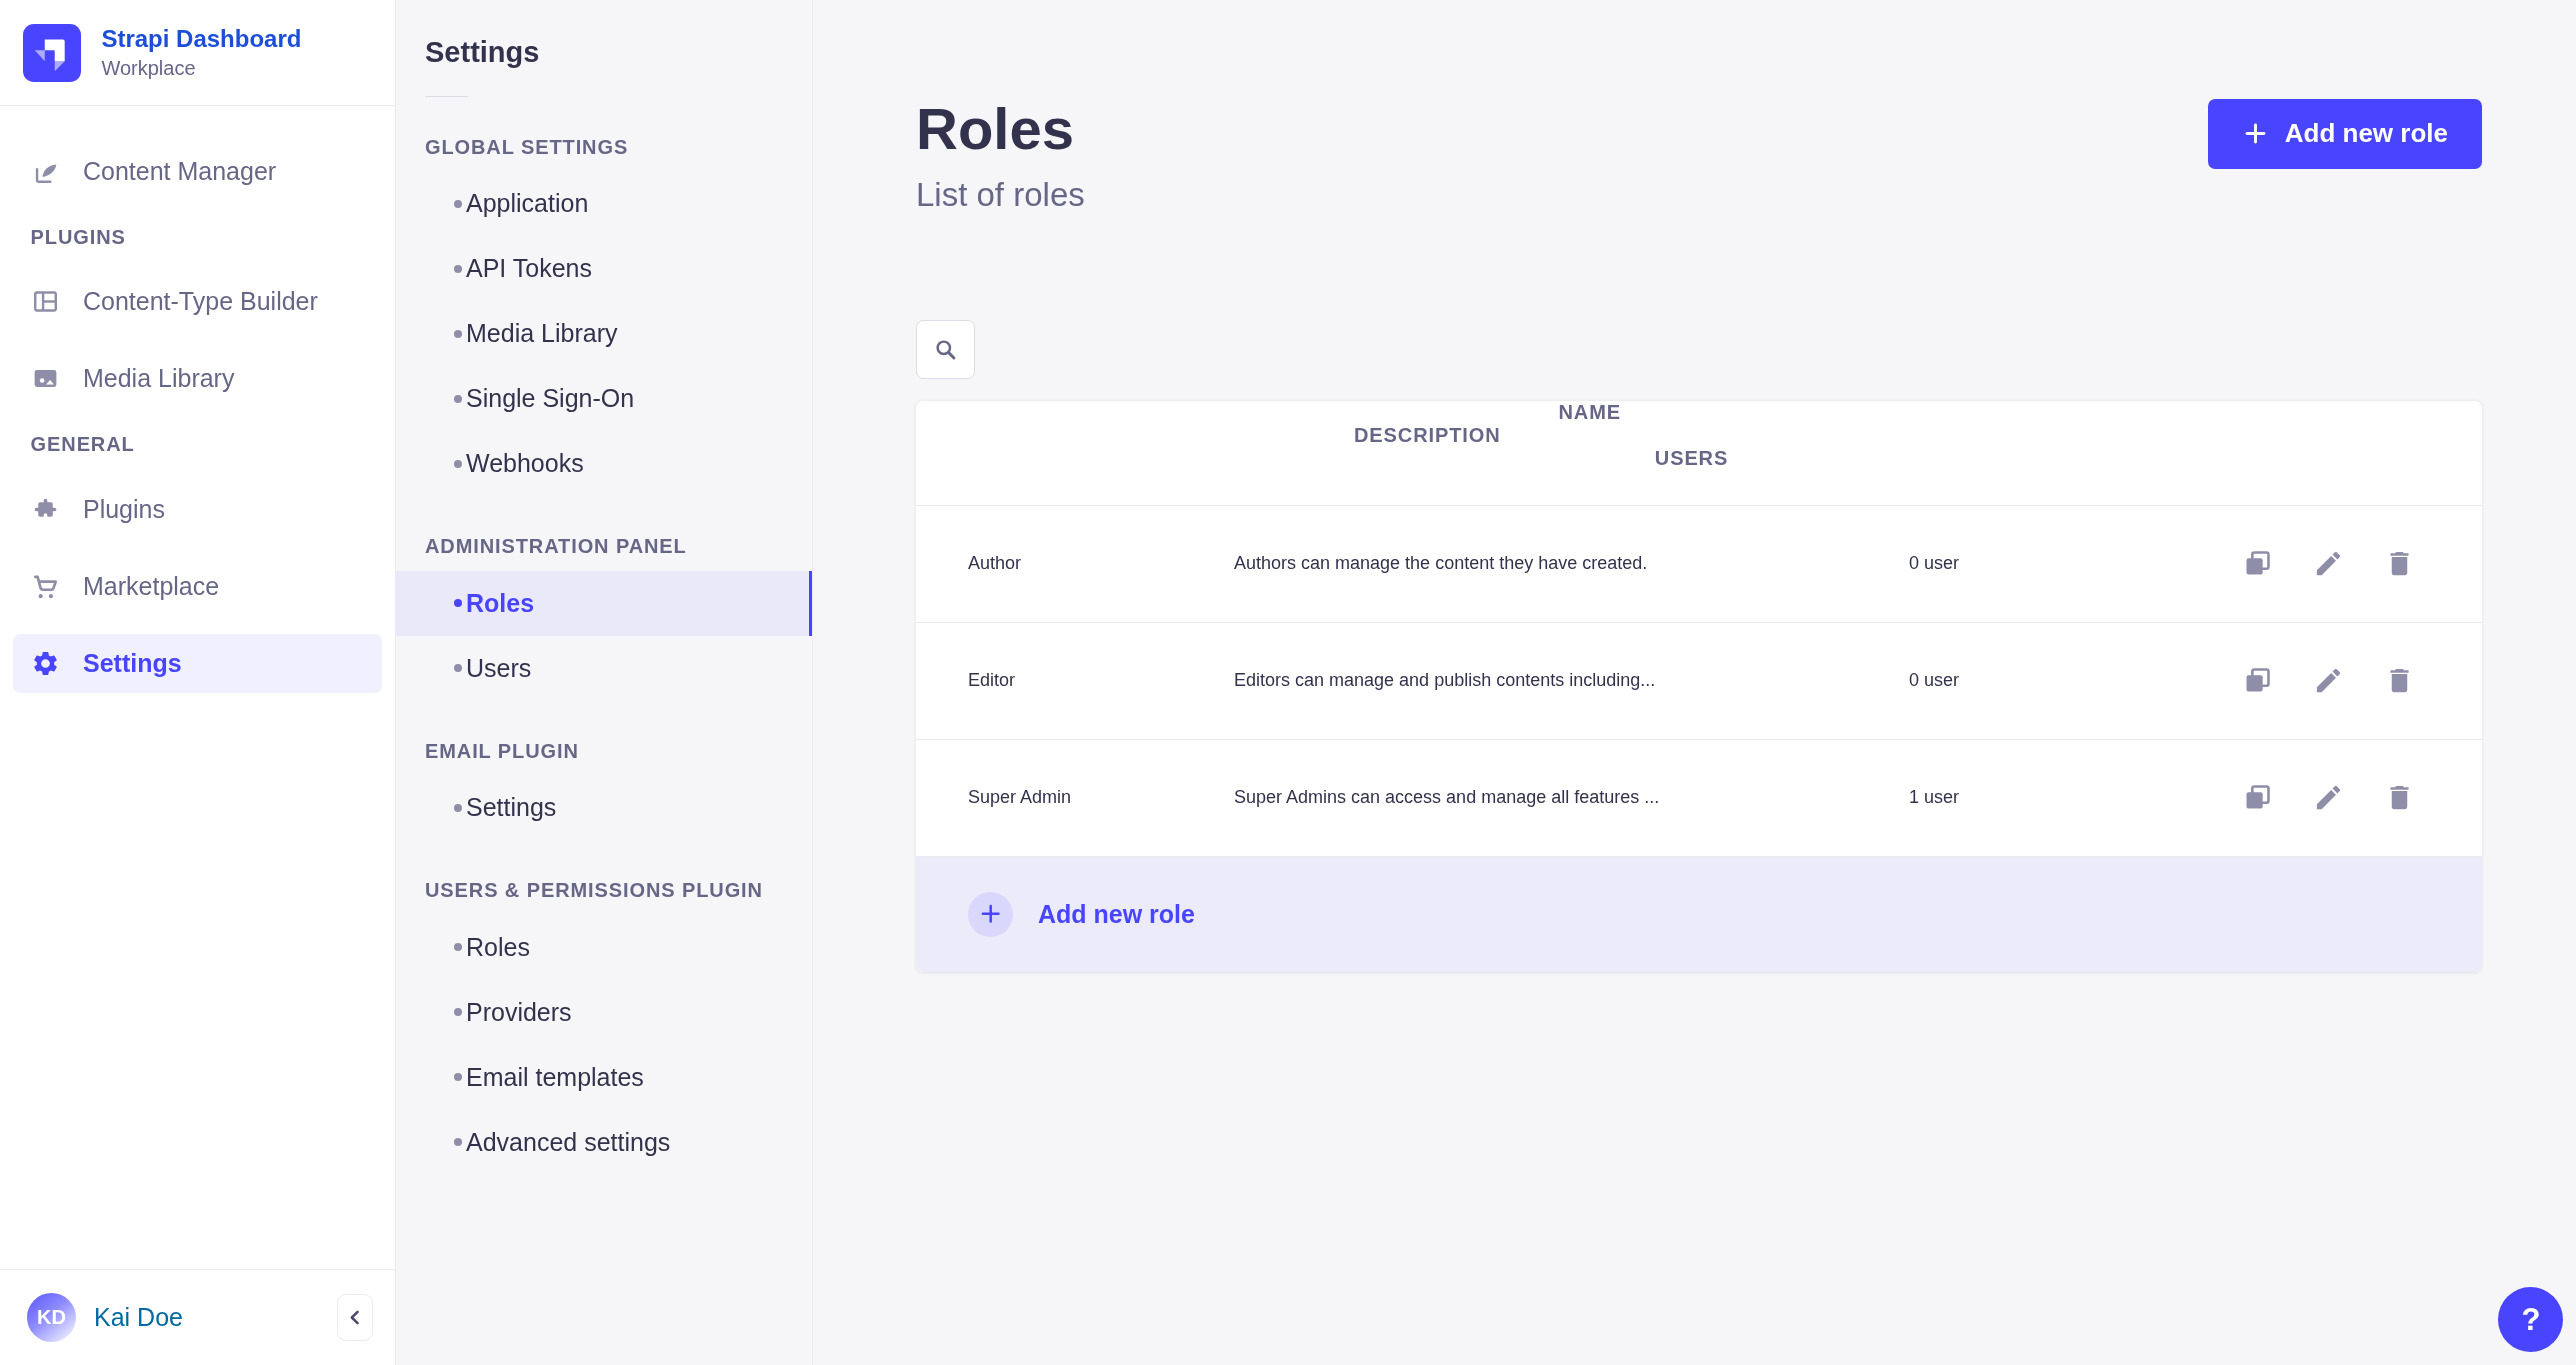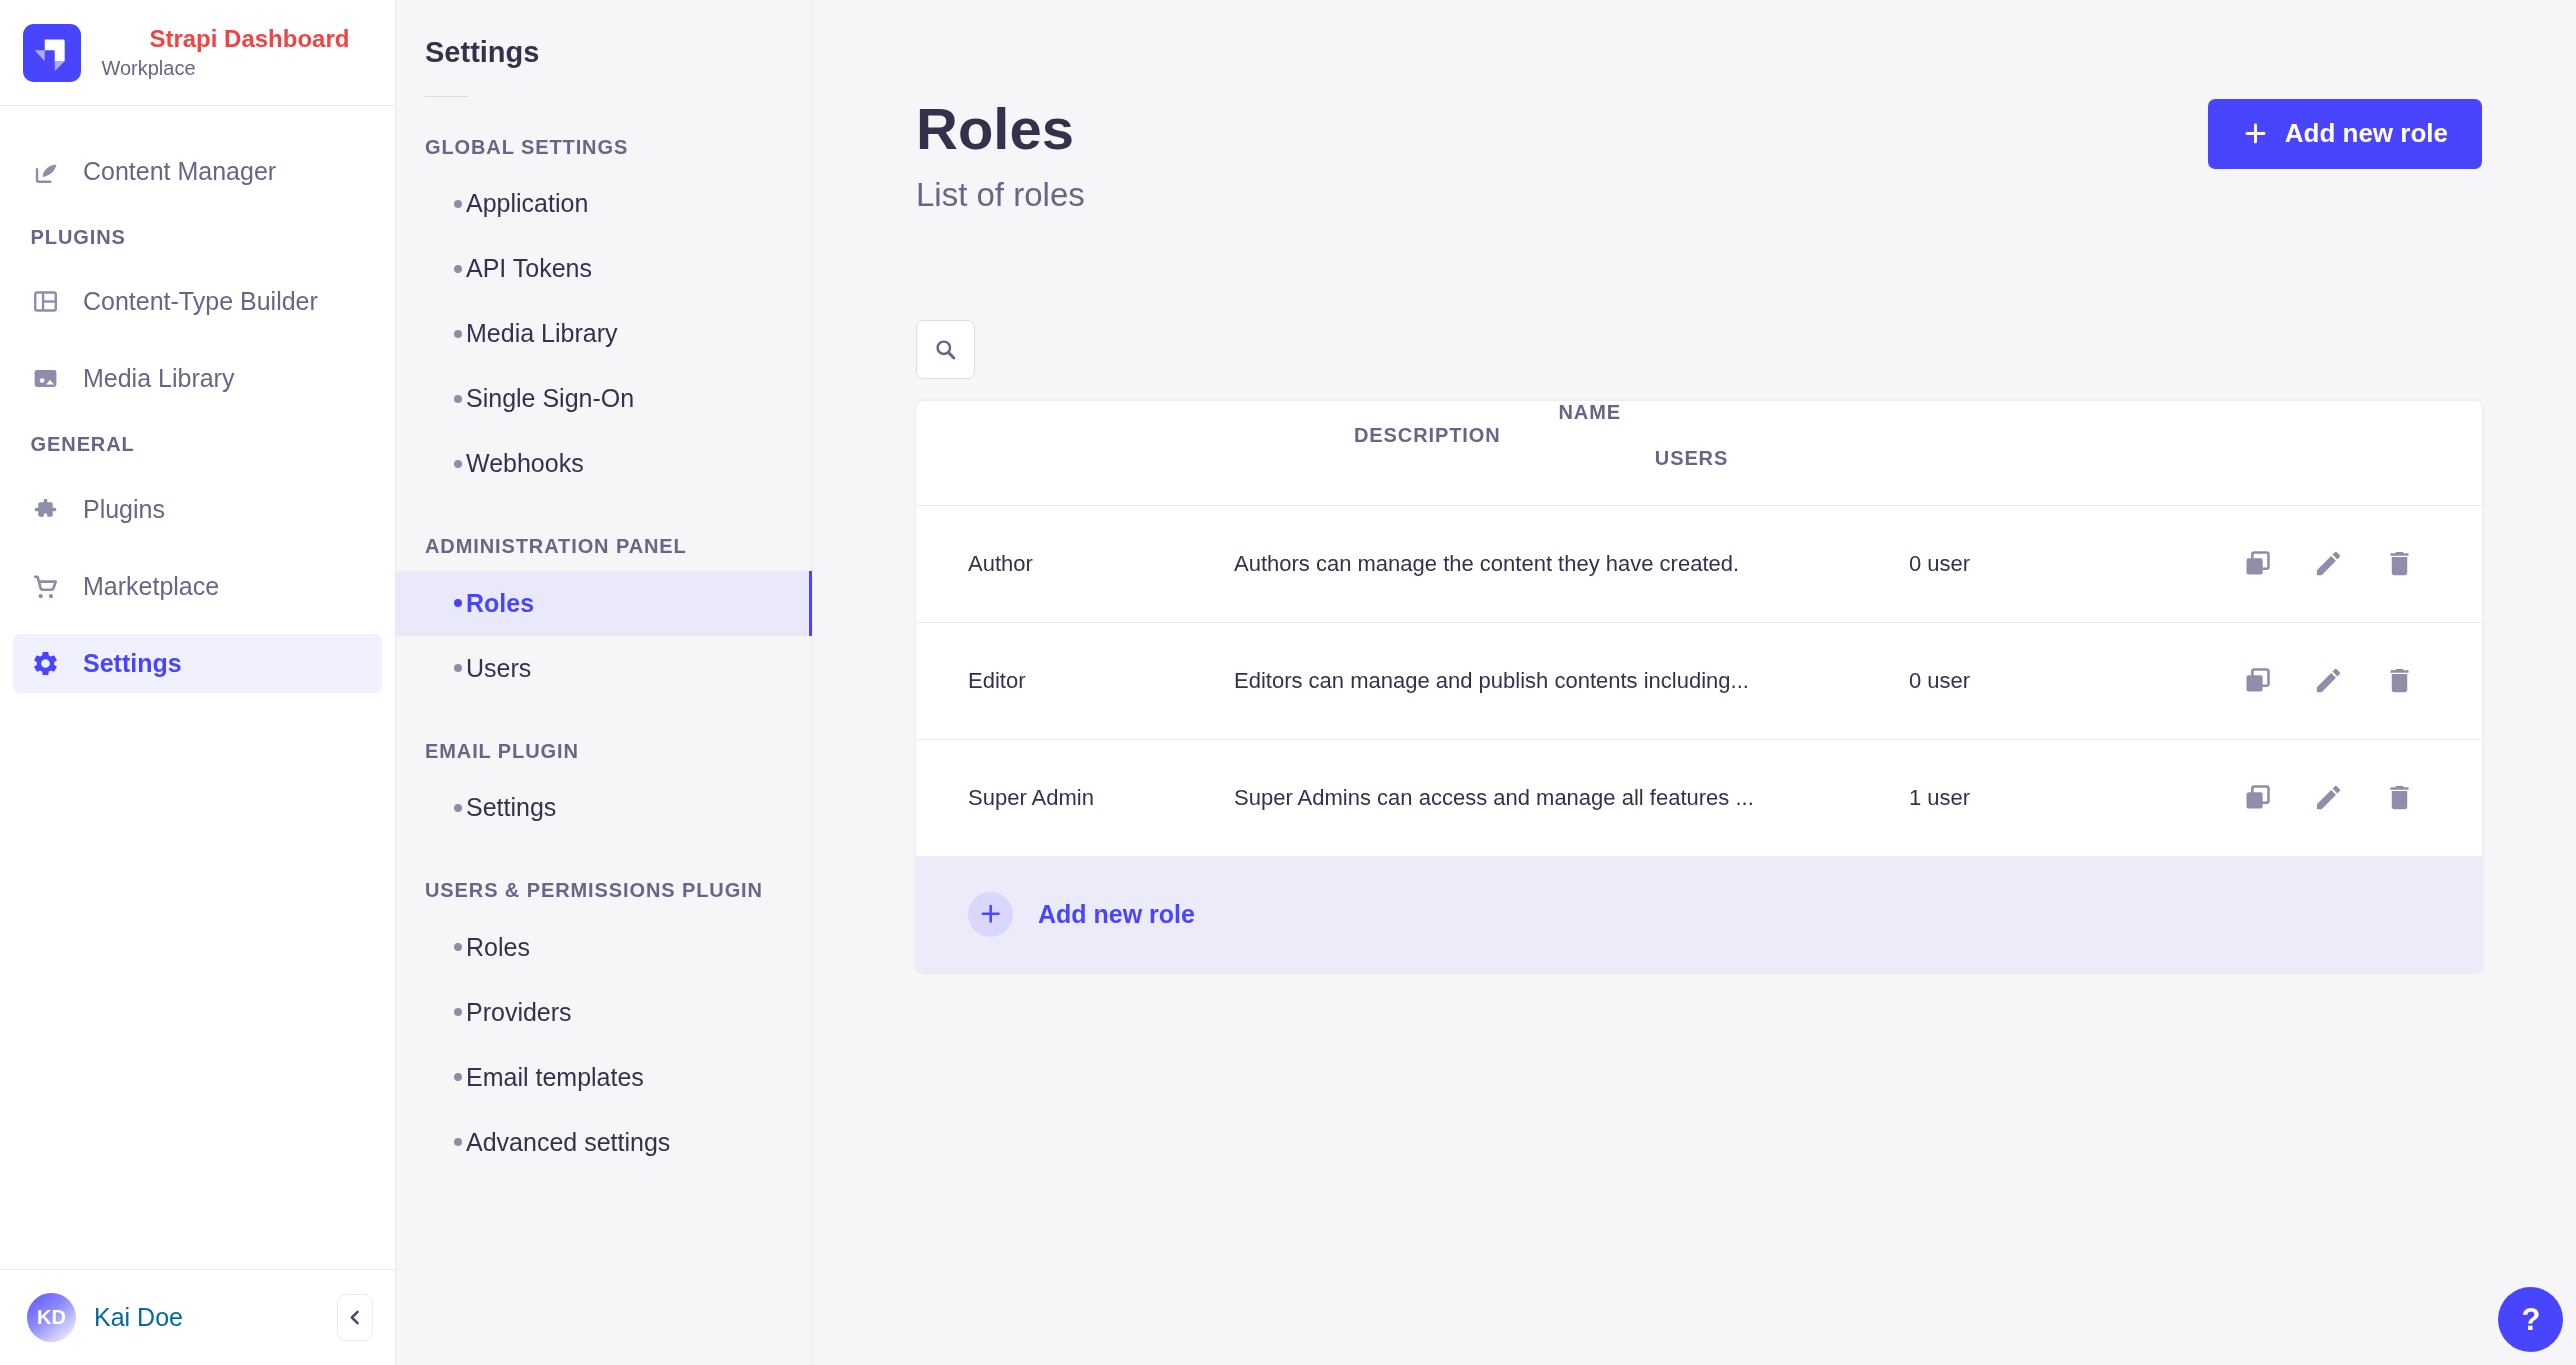--- a/index.html
+++ b/index.html
@@ -25,21 +25,21 @@
     padding: 0 23.4px;
     border-bottom: 0.9px solid #eaeaef;
     cursor: pointer;
   }
   .brand-logo {
     width: 58px; height: 58px; border-radius: 10.8px;
     background: #4945ff;
     display: flex; align-items: center; justify-content: center;
     flex-shrink: 0;
   }
-  .brand-title { font-size: 24px; font-weight: bold; color: #ef4444; line-height: 1.2; margin-left: 48px; }
+  .brand-title { font-size: 24px; font-weight: bold; color: #1d4ed8; line-height: 1.2; }
   .brand-sub { font-size: 20px; color: #666687; margin-top: 3.6px; }
 
   .nav { padding: 36px 12.6px 0; flex: 1; }
   .nav-item {
     display: flex; align-items: center; gap: 23.4px;
     height: 59px; padding: 0 18px;
     border-radius: 7.2px;
     color: #666687; font-size: 25px;
     cursor: pointer;
     margin-bottom: 18px;
@@ -131,21 +131,21 @@
   .card {
     margin-top: 21.6px;
     background: #ffffff;
     border-radius: 7.2px;
     box-shadow: 0 0.9px 3.6px rgba(33,33,52,0.1);
     overflow: hidden;
   }
   .trow { display: flex; align-items: center; padding: 0 67px 0 52px; }
   .thead { height: 105px; border-bottom: 0.9px solid #eaeaef; flex-direction: column; }
   .th { font-size: 20px; font-weight: bold; color: #666687; letter-spacing: 0.9px; text-transform: uppercase; }
-  .tbody-row { height: 117px; border-bottom: 0.9px solid #eaeaef; font-size: 22px; color: #32324d; cursor: pointer; }
+  .tbody-row { height: 117px; border-bottom: 0.9px solid #eaeaef; font-size: 18px; color: #32324d; cursor: pointer; }
   .tbody-row:last-of-type { border-bottom: none; }
   .cell-name { width: 266px; }
   .cell-desc { width: 675px; white-space: nowrap; overflow: hidden; }
   .cell-users { flex: 1; }
   .cell-actions { display: flex; align-items: center; gap: 40px; }
   .icon-btn { background: none; border: none; color: #8e8ea9; cursor: pointer; display: flex; padding: 0; }
 
   .card-footer {
     height: 115px;
     background: #ecebfa;

